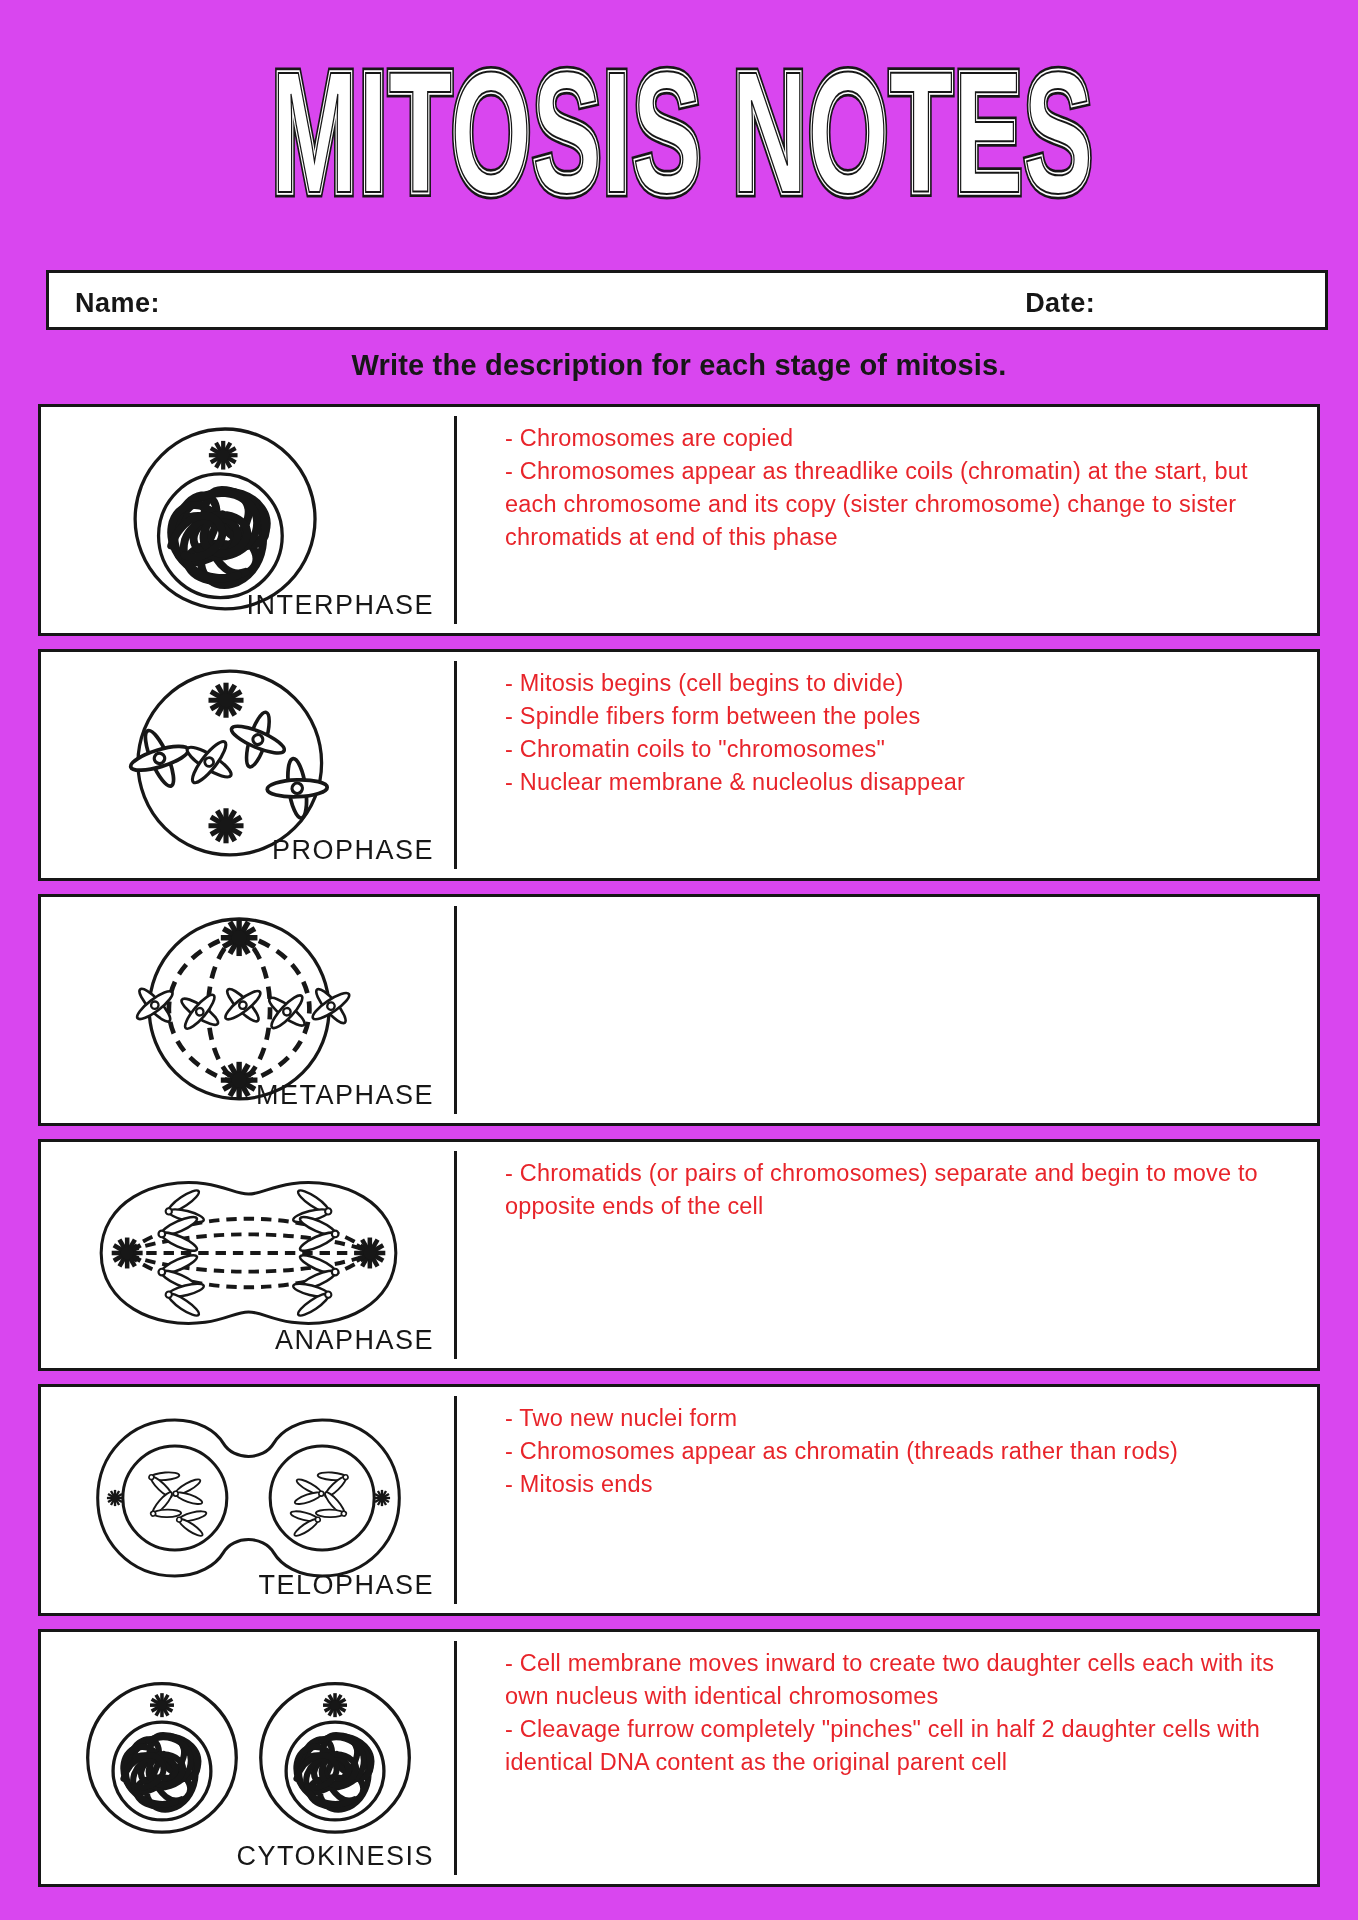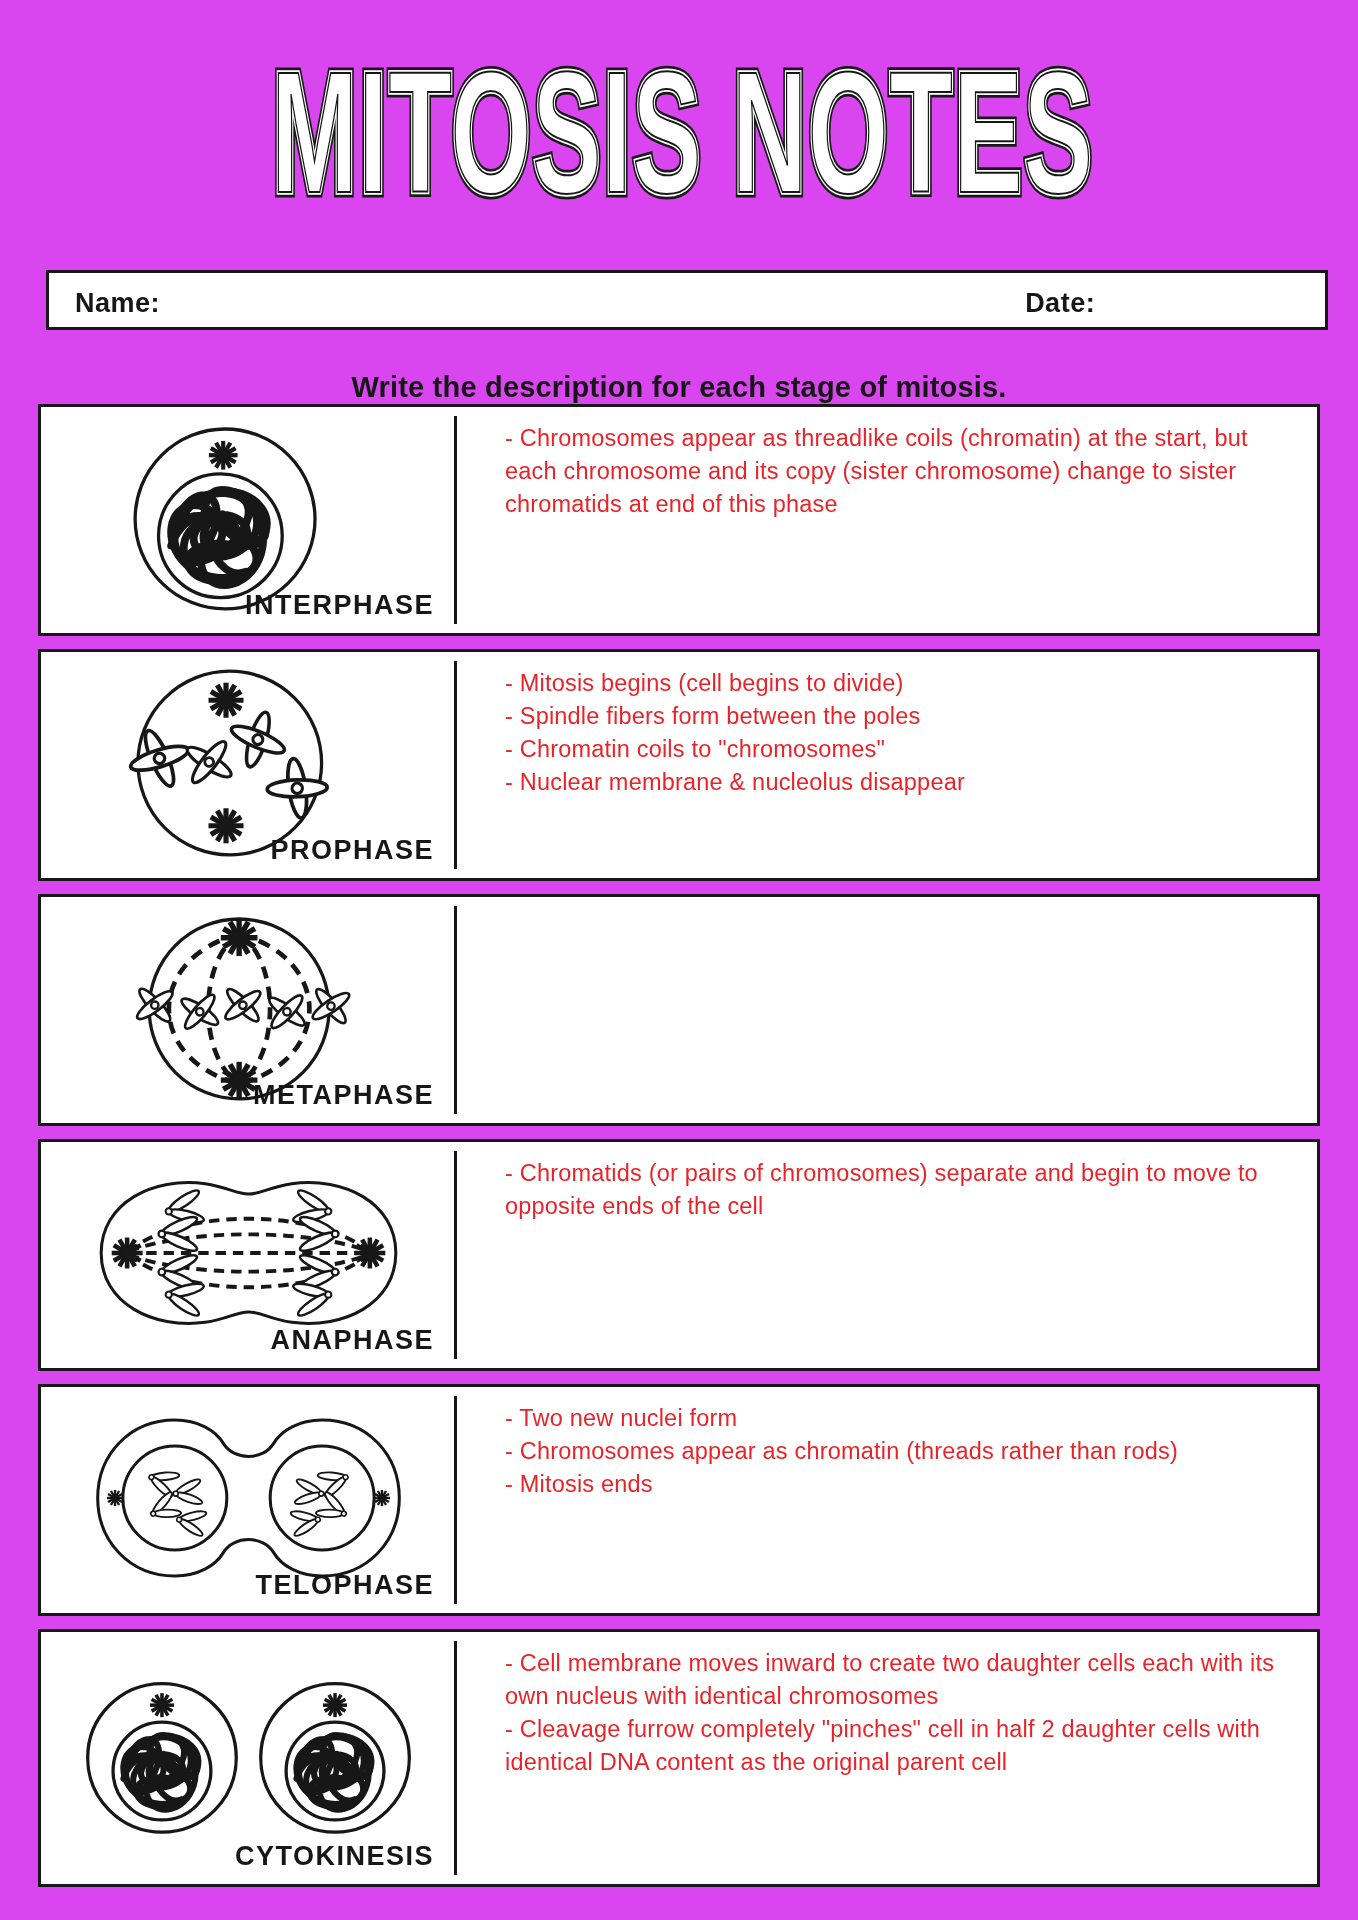--- a/index.html
+++ b/index.html
@@ -20,30 +20,30 @@
   .meta-bar { position:absolute; top:270px; left:46px; width:1282px; height:60px;
               border:3px solid #171717; background:#fff; }
   .meta-label { position:absolute; top:15px; font-size:27px; font-weight:700; letter-spacing:0.5px; }
   .name-label { left:26px; }
   .date-label { left:76.5%; }
   .fill-area { position:absolute; top:4px; bottom:4px; }
   .name-fill { left:125px; right:26%; }
   .date-fill { left:84%; right:8px; }
 
   
-  .instruction { position:absolute; top:371px; left:0; width:100%; text-align:center;
+  .instruction { position:absolute; top:349px; left:0; width:100%; text-align:center;
                  font-size:29px; font-weight:700; letter-spacing:0.2px; }
 
   
   .rows { position:absolute; top:404px; left:38px; width:1282px; }
   .row { position:relative; height:232px; margin-bottom:13px; border:3px solid #171717; background:#fff; }
   .row.tall { height:258px; margin-bottom:0; }
   .row-left { position:absolute; left:0; top:0; bottom:0; width:415px; }
   .divider { position:absolute; left:413px; top:9px; bottom:9px; width:3px; background:#171717; }
-  .stage-label { position:absolute; right:22px; bottom:12px; font-size:27px; font-weight:700;
+  .stage-label { position:absolute; right:22px; bottom:12px; font-size:27px; font-weight:400;
                  letter-spacing:1.5px; color:#171717; }
   .row-right { position:absolute; left:416px; right:0; top:0; bottom:0;
                padding:15px 14px 0 48px; }
   .note { color:#e8242a; font-size:23.5px; line-height:33px; font-weight:400; letter-spacing:0.2px; }
   .cell-art { display:block; margin:7px 0 0 10px; }
 </style>
 </head>
 <body>
 
 <svg width="0" height="0" style="position:absolute" aria-hidden="true">
@@ -109,20 +109,21 @@
         <svg class="cell-art" width="395" height="208" viewBox="0 0 420 222">
           <circle cx="185" cy="112" r="96" fill="#fff" stroke="#171717" stroke-width="3.5"></circle>
           <use href="#star12" transform="translate(183,44) scale(0.9)"></use>
           <circle cx="180" cy="130" r="66" fill="#fff" stroke="#171717" stroke-width="3.5"></circle>
           <use href="#tangle" transform="translate(180,130) scale(1.05)"></use>
         </svg>
         <span class="stage-label">INTERPHASE</span>
       </div>
       <div class="divider"></div>
       <div class="row-right">
+        <div class="note">- Chromosomes are copied</div>
         <div class="note">- Chromosomes appear as threadlike coils (chromatin) at the start, but each chromosome and its copy (sister chromosome) change to sister chromatids at end of this phase</div>
       </div>
     </div>
 
     <div class="row">
       <div class="row-left">
         <svg class="cell-art" width="395" height="208" viewBox="0 0 420 222">
           <circle cx="190" cy="111" r="98" fill="#fff" stroke="#171717" stroke-width="3.5"></circle>
           <use href="#star12" transform="translate(186,44) scale(1.1)"></use>
           <use href="#star12" transform="translate(186,178) scale(1.1)"></use>

